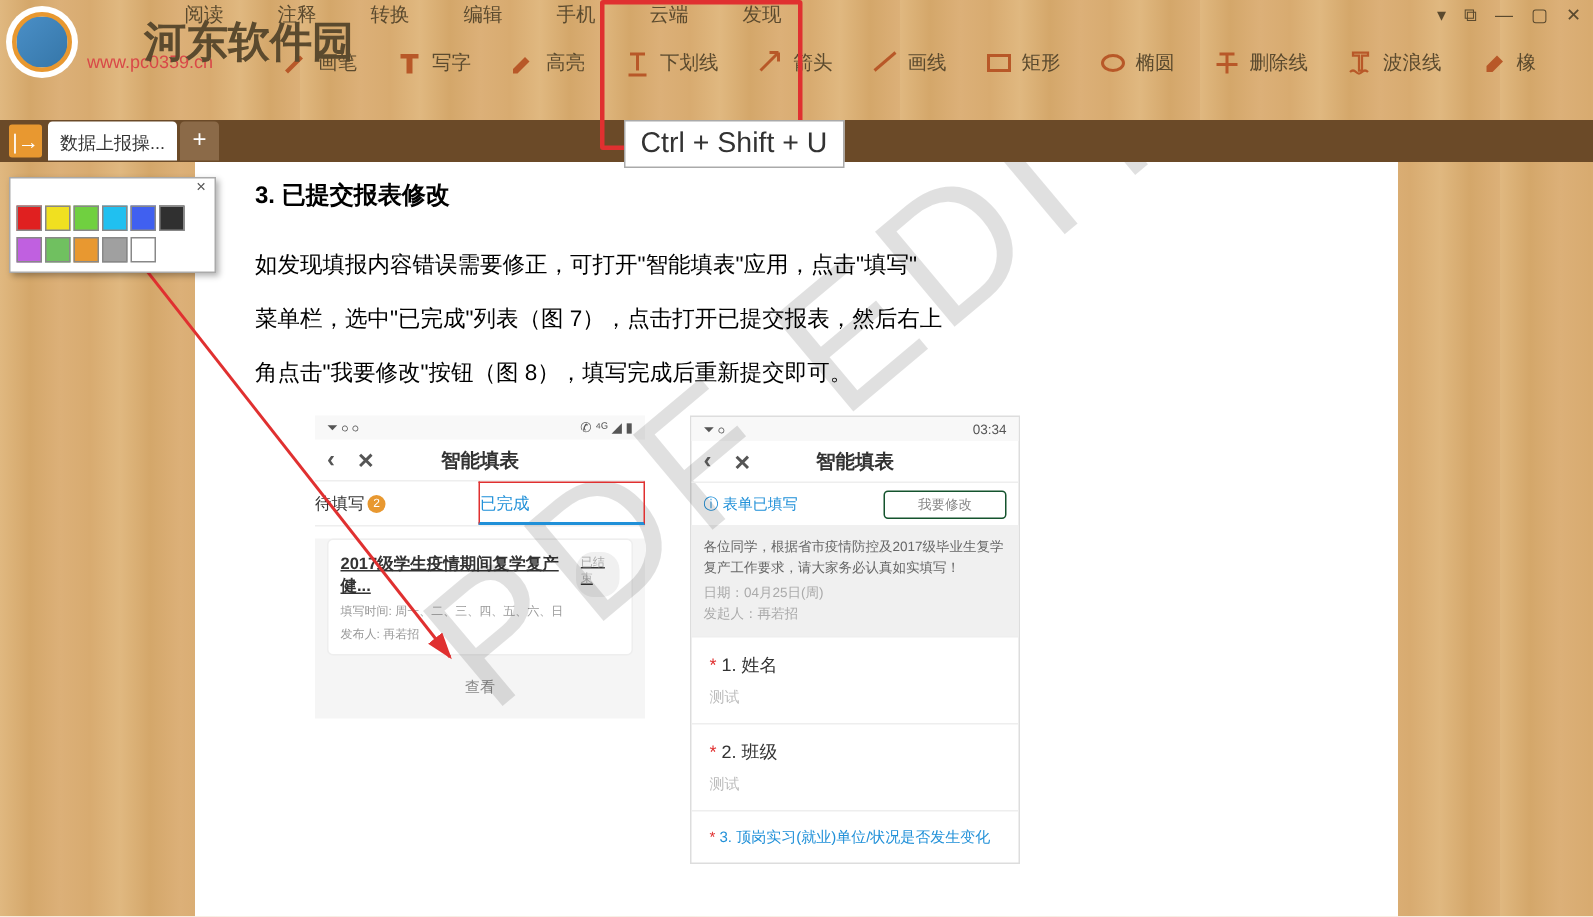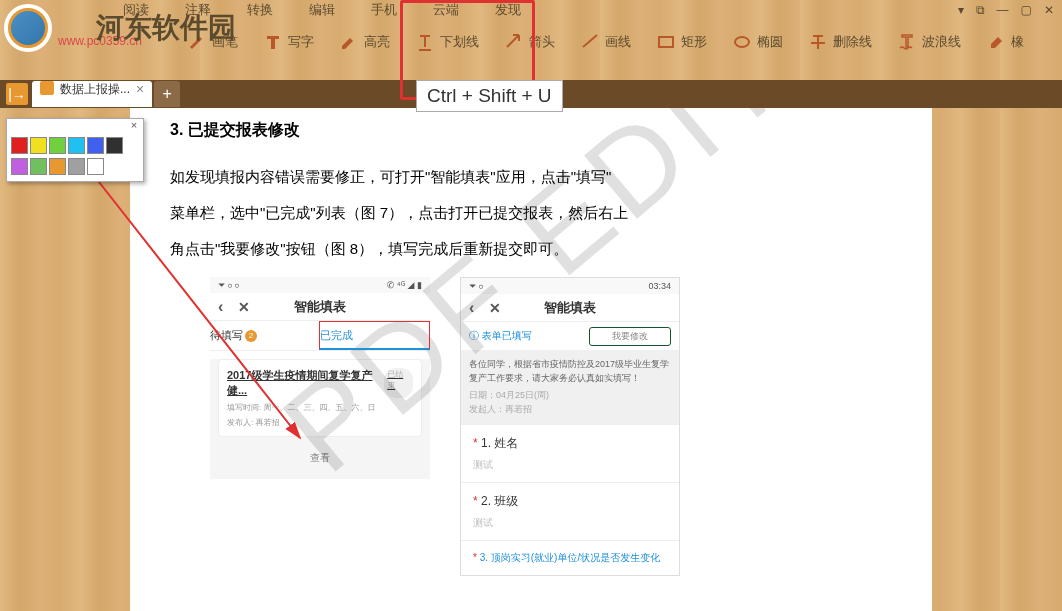--- a/index.html
+++ b/index.html
@@ -13,21 +13,21 @@
 .menu-row { height: 20px; display: flex; gap: 36px; padding-left: 80px; font-size: 13px; color: #5b4a2e; align-items: center; margin-left: 43px; }
 .menu-row .spacer { flex: 1; }
 .win-controls { display: flex; gap: 12px; padding-right: 8px; font-size: 12px; color: #5b4a2e; }
 .toolbar { height: 44px; display: flex; align-items: center; padding-left: 186px; gap: 24px; position: relative; }
 .tool-item { display: flex; align-items: center; gap: 4px; font-size: 13px; color: #5b4a2e; }
 .tool-icon { width: 22px; height: 22px; color: #b85828; display: flex; align-items: center; justify-content: center; }
 .highlight-box { position: absolute; border: 3px solid #e03030; border-radius: 2px; left: 400px; top: -20px; width: 135px; height: 100px; z-index: 10; pointer-events: none; }
 .tooltip-box { position: absolute; background: #fff; border: 1px solid #aaa; padding: 4px 10px; font-size: 19px; color: #333; left: 416px; top: 60px; z-index: 11; }
 .tab-row { height: 28px; background: #6b4a28; display: flex; align-items: center; padding-left: 6px; gap: 0; }
 .tab-arrow { width: 22px; height: 22px; background: #e89830; color: #fff; display: flex; align-items: center; justify-content: center; font-size: 14px; margin-right: 4px; border-radius: 2px; }
-.tab-item { background: #fff; height: 26px; display: flex; align-items: flex-start; padding: 0 8px; gap: 6px; border-radius: 3px 3px 0 0; font-size: 12px; color: #333; }
+.tab-item { background: #fff; height: 26px; display: flex; align-items: flex-end; padding: 0 8px; gap: 6px; border-radius: 3px 3px 0 0; font-size: 12px; color: #333; flex-direction: column; }
 .tab-item .tab-icon { width: 14px; height: 14px; background: #e89830; border-radius: 2px; }
 .tab-item .close-x { color: #888; font-size: 14px; }
 .tab-new { width: 26px; height: 26px; background: #8b6a48; color: #fff; display: flex; align-items: center; justify-content: center; font-size: 16px; margin-left: 2px; border-radius: 3px 3px 0 0; }
 .content-area { position: relative; height: 503px; display: flex; }
 .content-left-wood { width: 130px; }
 .doc-page { flex: 1; background: #fff; padding: 8px 30px 0 30px; position: relative; overflow: hidden; }
 .content-right-wood { width: 130px; }
 .color-palette { position: absolute; top: 10px; left: 6px; background: #fff; border: 1px solid #aaa; box-shadow: 2px 2px 4px rgba(0,0,0,0.3); width: 138px; z-index: 20; }
 .palette-header { height: 16px; display: flex; justify-content: flex-end; padding: 0 2px; }
 .palette-close { width: 14px; height: 14px; font-size: 11px; color: #555; text-align: center; }

